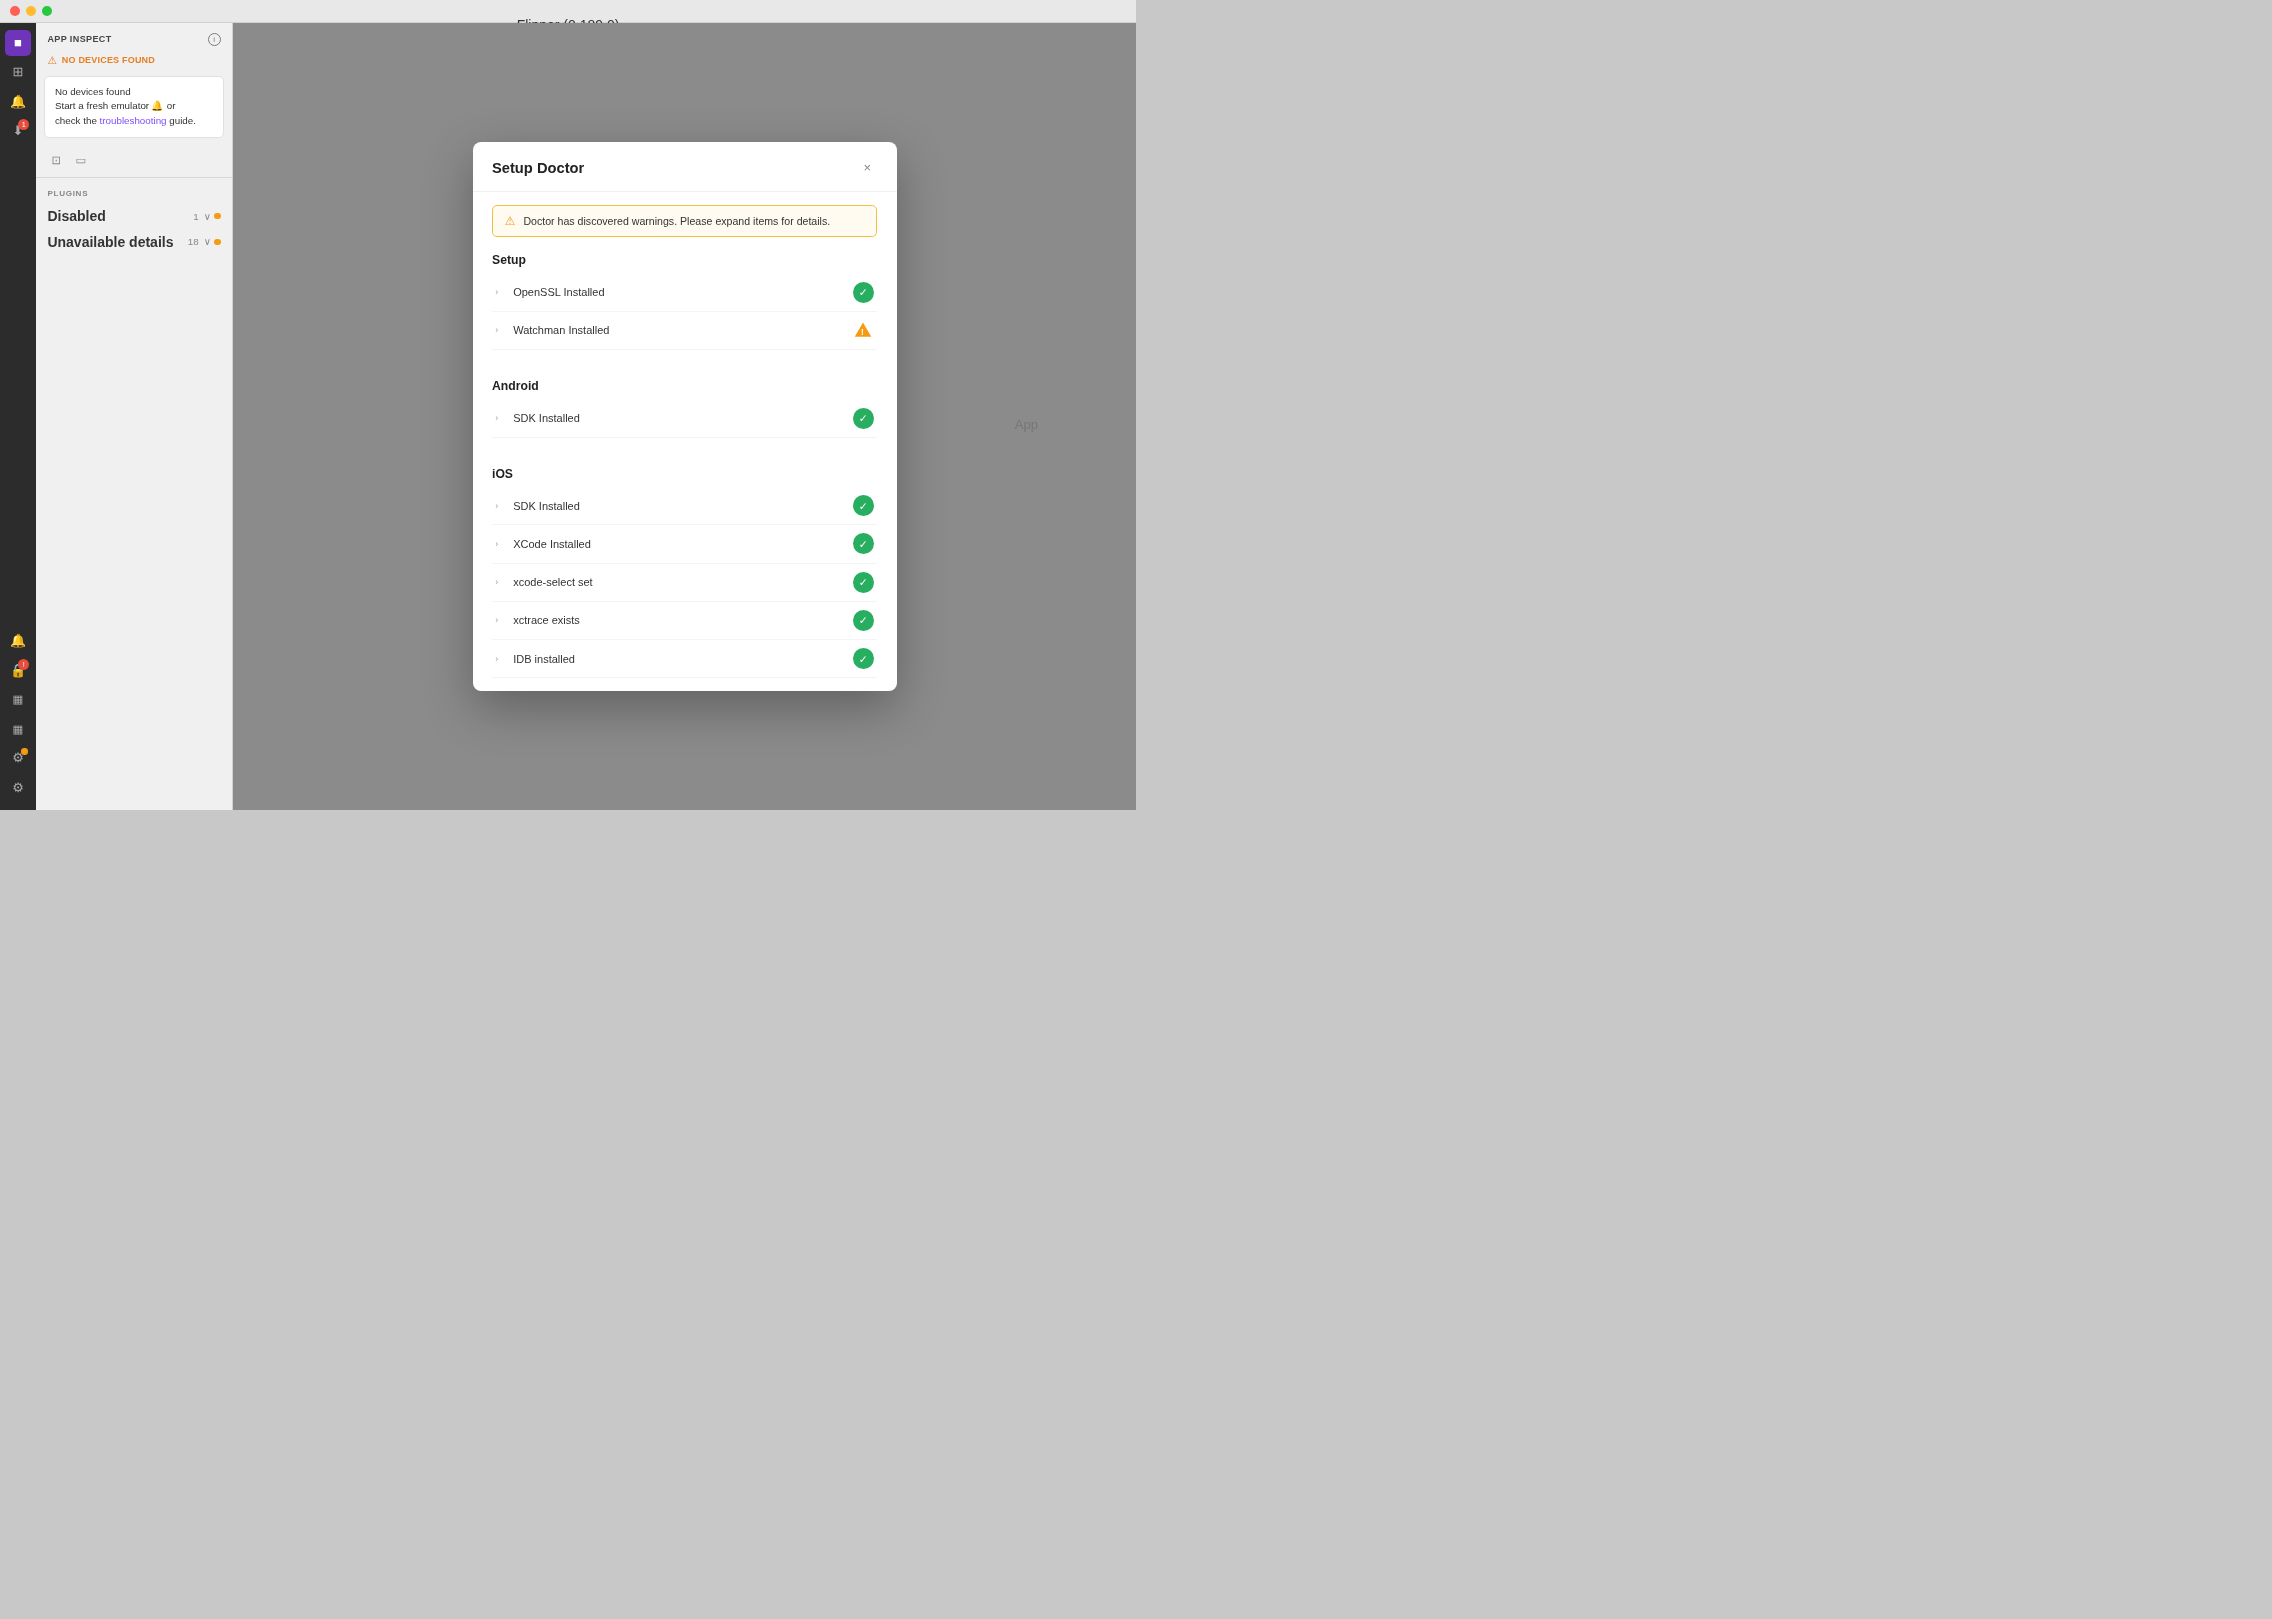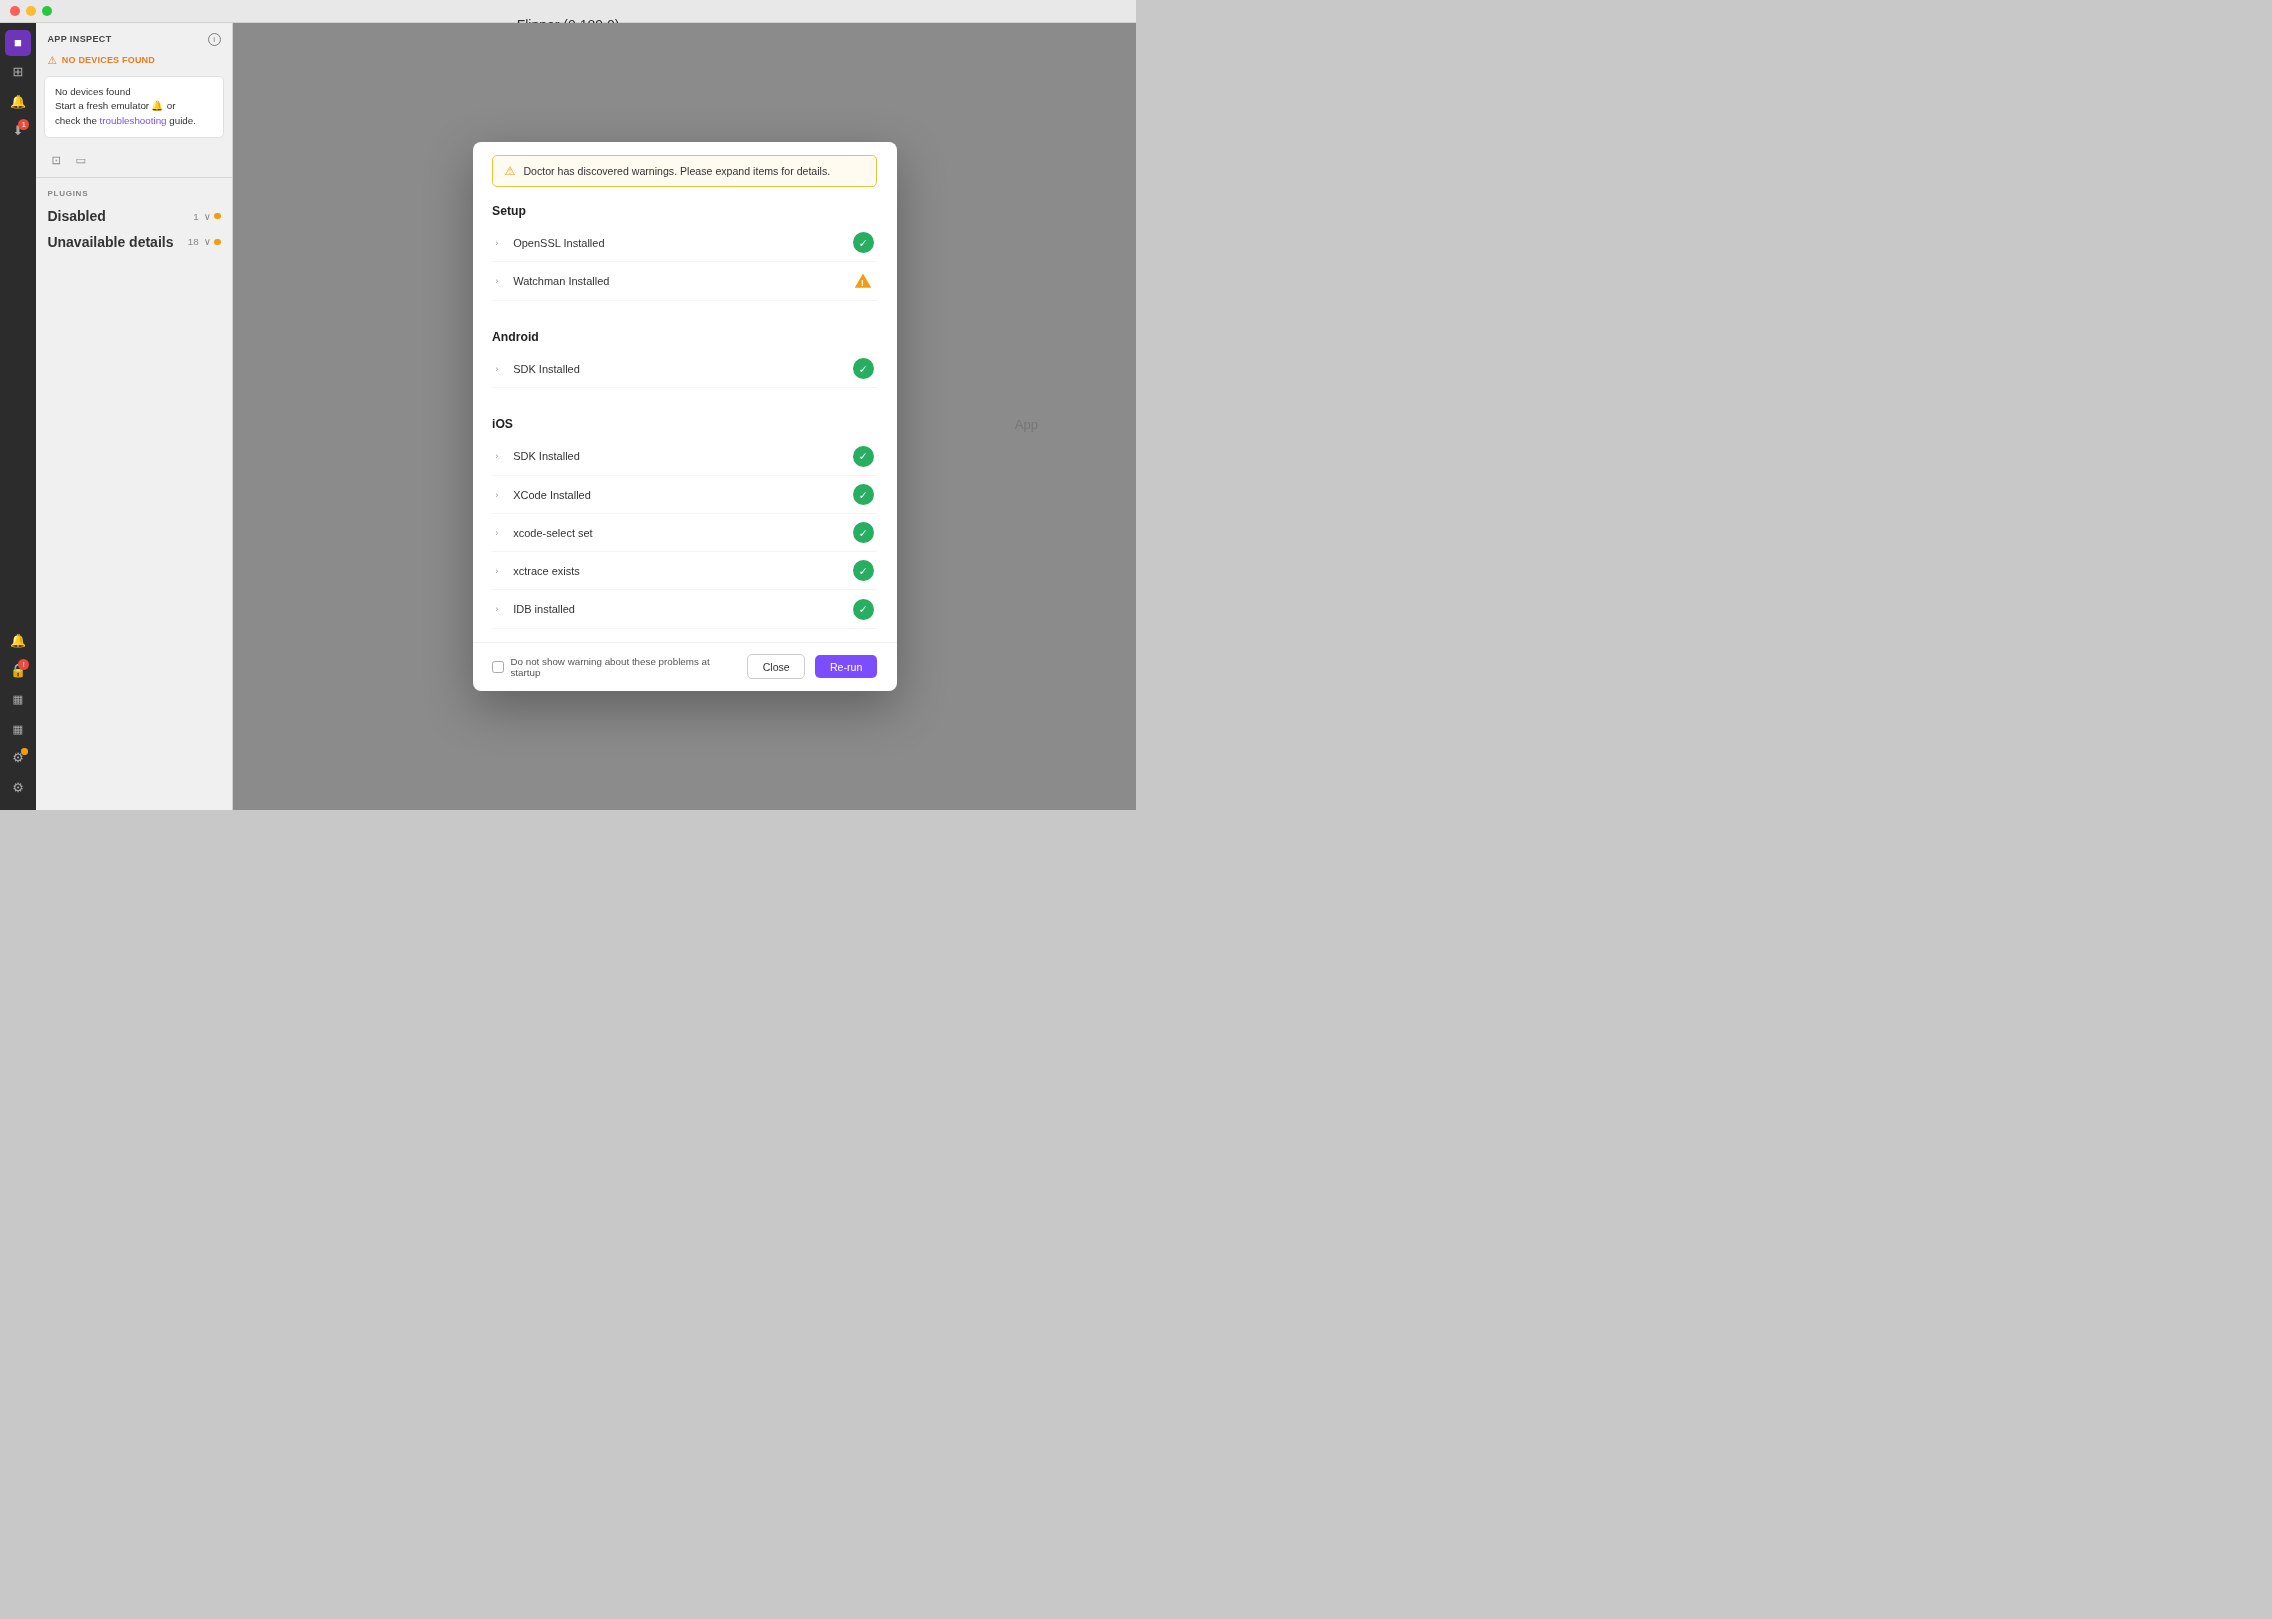--- a/index.html
+++ b/index.html
@@ -527,20 +527,26 @@
       <div class="resize-dot"></div>
       <div class="resize-dot"></div>
       <div class="resize-dot"></div>
     </div>
 
     <span class="bg-app-text">App</span>
 
     <div class="modal-overlay">
       <div class="modal">
 
+        <div class="modal-header">
+          <span class="modal-title">Setup Doctor</span>
+          <div class="modal-close">
+            <span>×</span>
+          </div>
+        </div>
 
         <div class="modal-body">
 
           <div class="warning-banner">
             <span class="warning-icon-sm">⚠</span>
             <span class="warning-text">Doctor has discovered warnings. Please expand items for details.</span>
           </div>
 
           <div class="section-title">Setup</div>
 
@@ -610,27 +616,19 @@
           <div class="check-row">
             <span class="check-chevron">›</span>
             <span class="check-label">IDB installed</span>
             <div class="check-status pass">
               <span>✓</span>
             </div>
           </div>
 
         </div>
 
-        <div class="modal-footer">
-          <div class="footer-checkbox-area">
-            <div class="footer-checkbox"></div>
-            <span class="footer-checkbox-label">Do not show warning about these problems at startup</span>
-          </div>
-          <button class="btn-close">Close</button>
-          <button class="btn-rerun">Re-run</button>
-        </div>
 
       </div>
     </div>
 
   </div>
 </div>
 
 
 </body></html>

